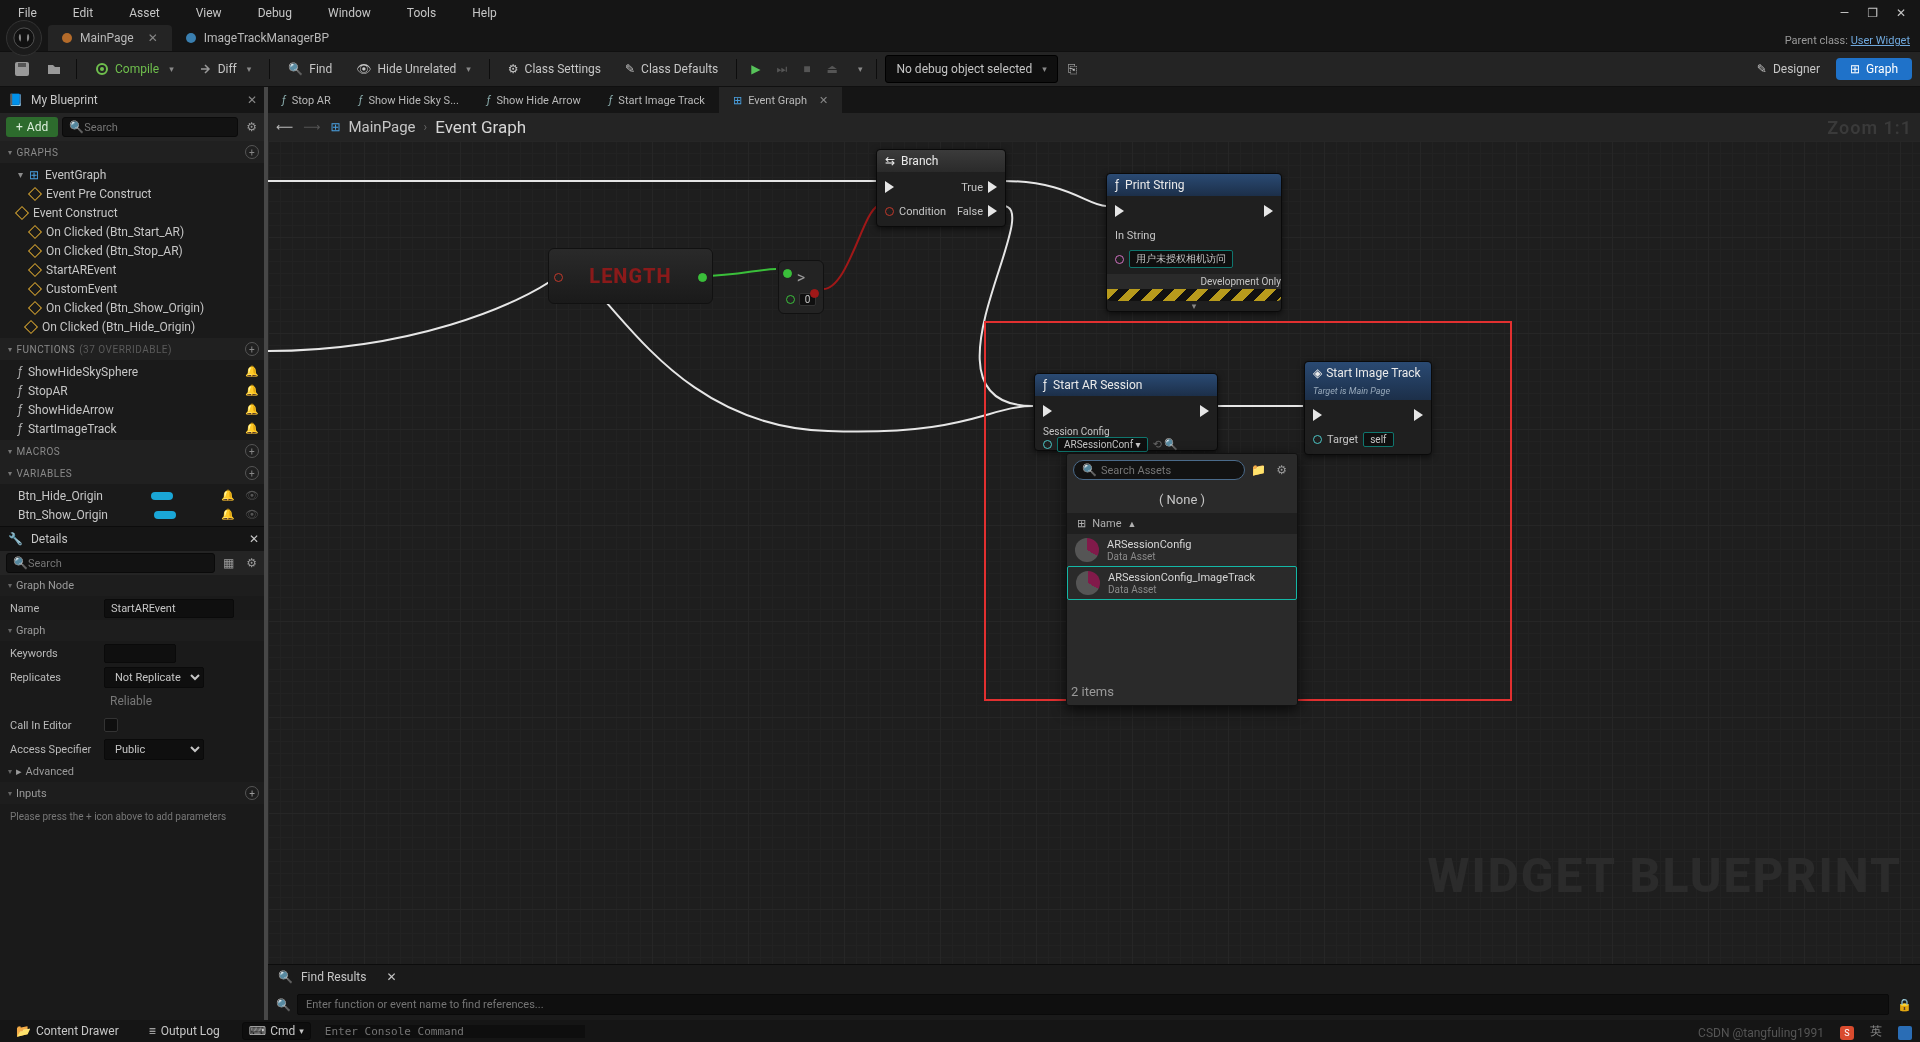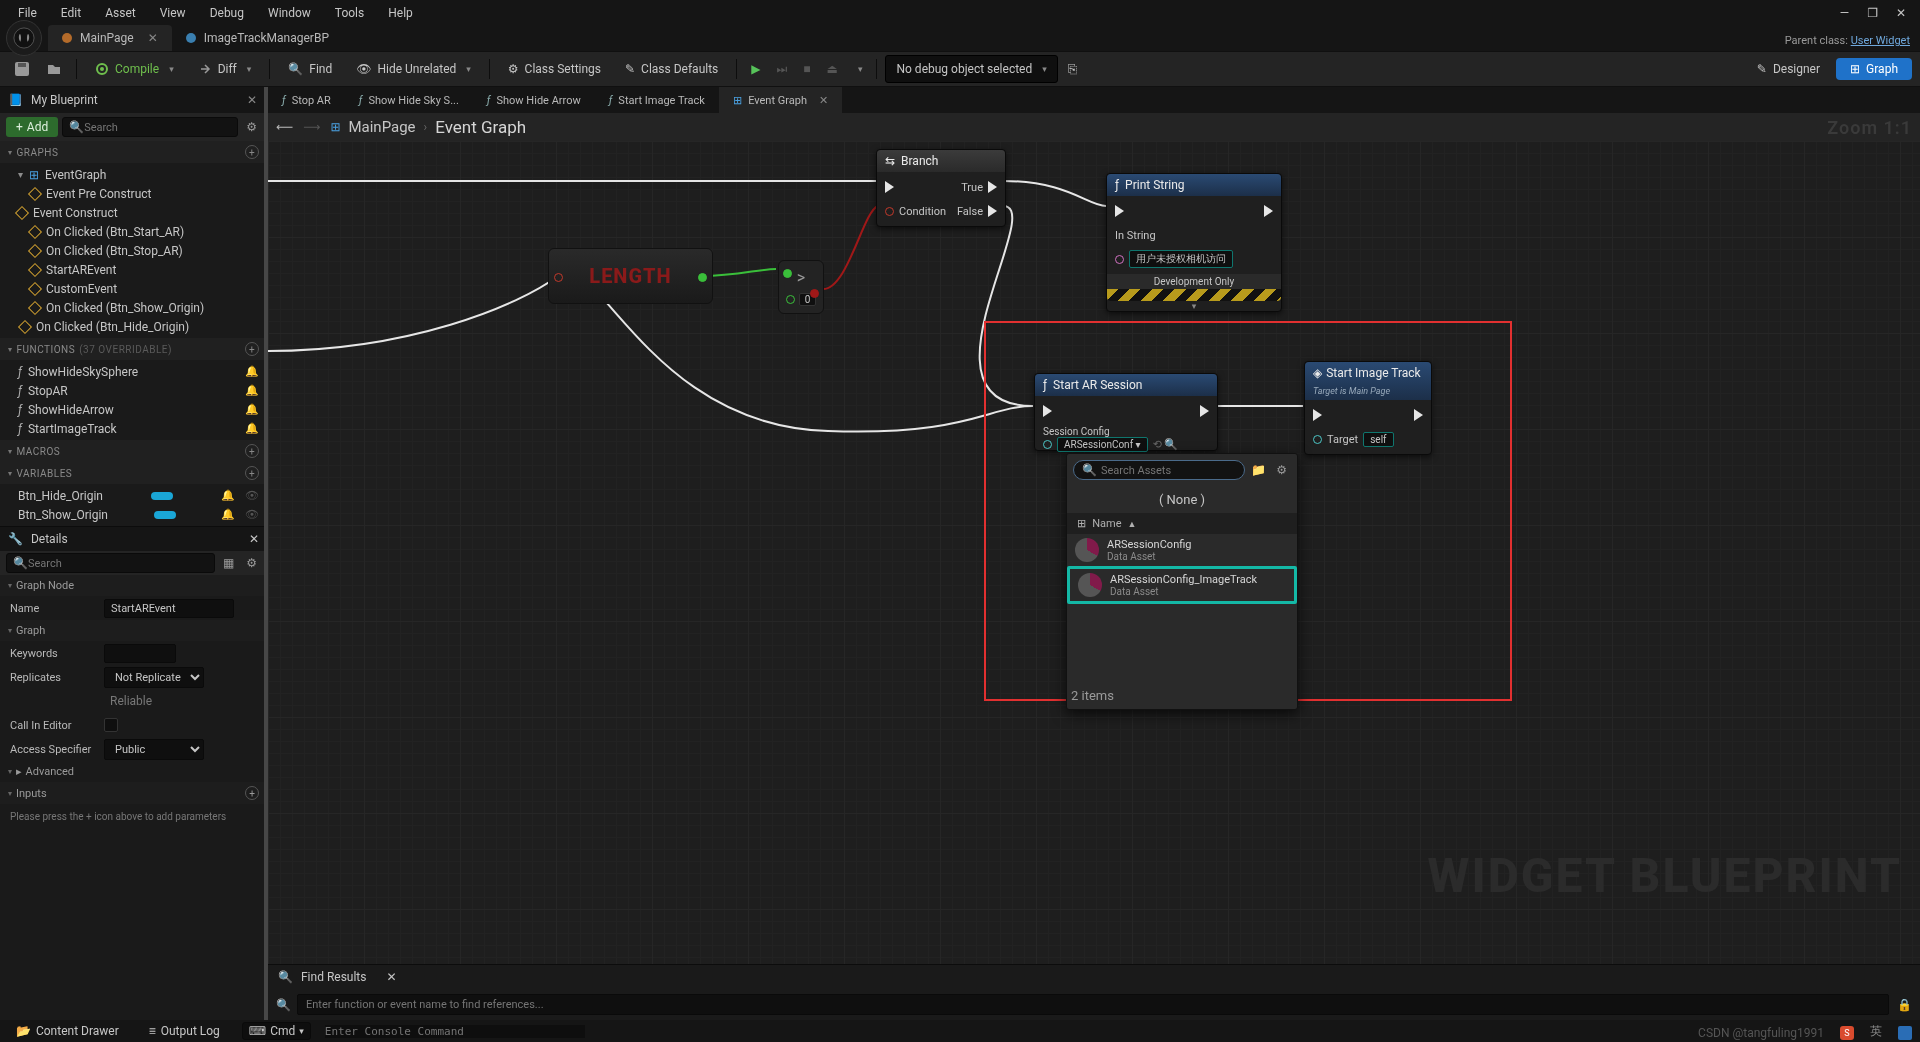--- a/index.html
+++ b/index.html
@@ -1,18 +1,18 @@
 <!DOCTYPE html>
 <html><head>
 <meta charset="utf-8">
 <style>
 *{margin:0;padding:0;box-sizing:border-box;font-family:"Segoe UI",Roboto,Arial,sans-serif;user-select:none}
 body{background:#0f0f0f;color:#c6c6c6;font-size:12px;width:1920px;height:1042px;overflow:hidden;position:relative}
 .titlebar{height:25px;background:#151515;display:flex;align-items:center;padding:0 6px;justify-content:space-between}
-.titlebar .menus{display:flex;gap:0}
+.titlebar .menus{display:flex;gap:12px}
 .titlebar .menus span{padding:4px 12px;color:#c6c6c6;cursor:pointer}
 .titlebar .winbtns{display:flex;gap:18px;color:#c6c6c6;padding-right:8px}
 .doc-tabs{height:26px;background:#151515;display:flex;align-items:flex-end;justify-content:space-between}
 .doc-tabs .tabs{display:flex;align-items:center;height:100%}
 .doc-tab{display:flex;align-items:center;gap:8px;padding:0 14px;height:26px;color:#b9b9b9;border-top-left-radius:4px;border-top-right-radius:4px;cursor:pointer}
 .doc-tab.active{background:#242424}
 .doc-tab .dot{width:10px;height:10px;border-radius:50%;background:#b46b2a}
 .doc-tab .dot2{width:10px;height:10px;border-radius:50%;background:#3a7fb0}
 .doc-tab .x{color:#888;margin-left:6px}
 .parent{padding:4px 10px;color:#9a9a9a;font-size:11px}
@@ -83,37 +83,37 @@
 .pinrow{display:flex;align-items:center;justify-content:space-between;height:18px;font-size:11px;color:#c6c6c6}
 .pin{display:flex;align-items:center;gap:5px}
 .epin{width:0;height:0;border-top:6px solid transparent;border-bottom:6px solid transparent;border-left:9px solid #e6e6e6}
 .epin.o{border-left-color:#e6e6e6}
 .dpin{width:9px;height:9px;border:1.5px solid #e6e6e6;border-radius:50%}
 .dpin.red{border-color:#c0392b}
 .dpin.cyan{border-color:#4cc6c6}
 .dpin.pink{border-color:#d070c0}
 .txtbox{background:#0f0f0f;border:1px solid #0f766e;border-radius:2px;padding:1px 6px;color:#c6c6c6;font-size:10px}
 .stripes{height:12px;background:repeating-linear-gradient(135deg,#b89b1c 0 8px,#111 8px 16px);border-bottom-left-radius:4px;border-bottom-right-radius:4px}
-.devonly{background:#2a2a2a;text-align:center;font-size:10px;color:#c6c6c6;padding:2px 0}
+.devonly{background:#2a2a2a;text-align:right;font-size:10px;color:#c6c6c6;padding:2px 0}
 .lengthnode{position:absolute;left:280px;top:107px;width:165px;height:56px;background:linear-gradient(#2a2a2a,#1a1a1a);border:1px solid #111;border-radius:6px;display:flex;align-items:center;justify-content:center}
 .lengthnode .t{color:#8a1a1a;font-size:20px;font-weight:800;letter-spacing:1px}
 .gtnode{position:absolute;left:510px;top:119px;width:46px;height:54px;background:#232323;border:1px solid #111;border-radius:6px;display:flex;flex-direction:column;align-items:center;justify-content:center;gap:6px}
 .gtnode .gt{color:#9a9a9a;font-size:16px}
 .gtnode .zero{background:#0f0f0f;border:1px solid #333;padding:0 5px;border-radius:2px;font-size:10px}
 .asset-pop{position:absolute;left:798px;top:312px;width:232px;background:#2a2a2a;border:1px solid #111;border-radius:3px;box-shadow:0 4px 14px rgba(0,0,0,.7);z-index:5}
 .asset-pop .sr{display:flex;align-items:center;gap:6px;padding:6px}
 .asset-pop .srch{flex:1;background:#121212;border:1px solid #4a6a8a;border-radius:10px;height:20px;display:flex;align-items:center;padding:0 8px;gap:4px}
 .asset-pop .none{text-align:center;padding:6px 0;color:#c6c6c6;font-size:13px}
 .asset-pop .cols{background:#1f1f1f;padding:4px 10px;display:flex;align-items:center;gap:6px;color:#b0b0b0;font-size:11px}
 .asset-pop .item{display:flex;align-items:center;gap:8px;padding:4px 8px;cursor:pointer}
 .asset-pop .item .ico{width:24px;height:24px;border-radius:50%;background:conic-gradient(#811a4a 0 120deg,#555 120deg 360deg)}
 .asset-pop .item .nm{font-size:11px;color:#d6d6d6}
 .asset-pop .item .tp{font-size:10px;color:#8a8a8a}
 .asset-pop .footer{padding:6px 4px;color:#9a9a9a;font-size:13px}
-.asset-pop .hl{border:3px solid #14b8a6;border-radius:2px}
+.asset-pop .hl{border:1px solid #14b8a6;border-radius:2px}
 .find-panel{height:56px;background:#1a1a1a;border-top:1px solid #0c0c0c;display:flex;flex-direction:column}
 .find-panel .ft{height:24px;display:flex;align-items:center;padding:0 10px;gap:8px}
 .find-panel .fi{flex:1;display:flex;align-items:center;padding:0 8px}
 .find-panel input{flex:1;background:#0f0f0f;border:1px solid #0a0a0a;border-radius:2px;padding:3px 8px;color:#888;font-size:11px}
 .bottombar{height:22px;background:#151515;display:flex;align-items:center;padding:0 8px;gap:14px;position:absolute;bottom:0;left:0;right:0}
 .bottombar .bbtn{display:flex;align-items:center;gap:5px;padding:2px 8px;border-radius:3px;cursor:pointer;color:#c6c6c6}
 .bottombar .cmd{display:flex;align-items:center;gap:4px;background:#0e0e0e;border:1px solid #0a0a0a;border-radius:3px;padding:1px 6px}
 .bottombar .cmdin{background:#0e0e0e;border:0;outline:0;color:#666;font-family:monospace;font-size:11px;width:260px}
 .bottombar .right{margin-left:auto;display:flex;align-items:flex-end;gap:16px}
 .csdn{color:#555;font-size:12px}
@@ -283,21 +283,21 @@
           <span>StartAREvent</span>
         </div>
       <div class="trow" style="padding-left:30px">
           <span class="spark"></span>
           <span>CustomEvent</span>
         </div>
       <div class="trow" style="padding-left:30px">
           <span class="spark"></span>
           <span>On Clicked (Btn_Show_Origin)</span>
         </div>
-      <div class="trow" style="padding-left:20px">
+      <div class="trow" style="padding-left:26px">
           <span class="spark"></span>
           <span>On Clicked (Btn_Hide_Origin)</span>
         </div>
     </div>
 
     <div class="section">
         <span>FUNCTIONS</span>
         <span style="color:#5a5a5a">(37 OVERRIDABLE)</span>
         <span class="plus">+</span>
       </div>

